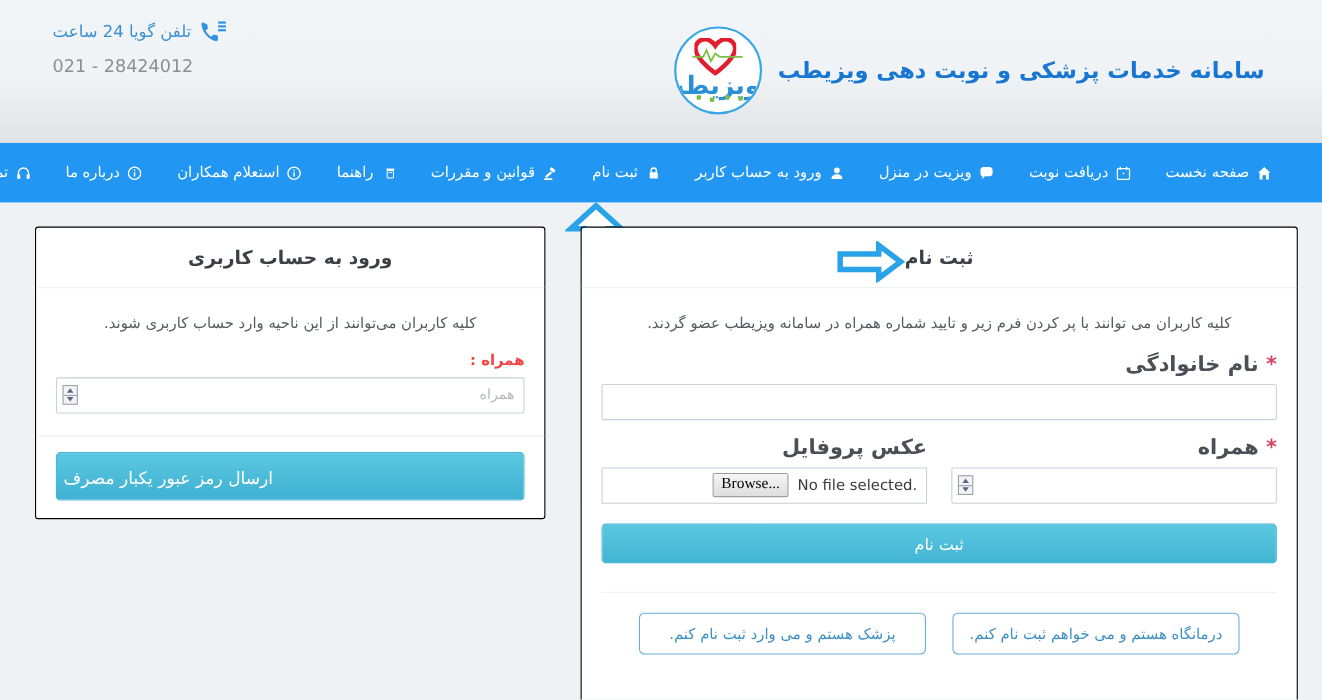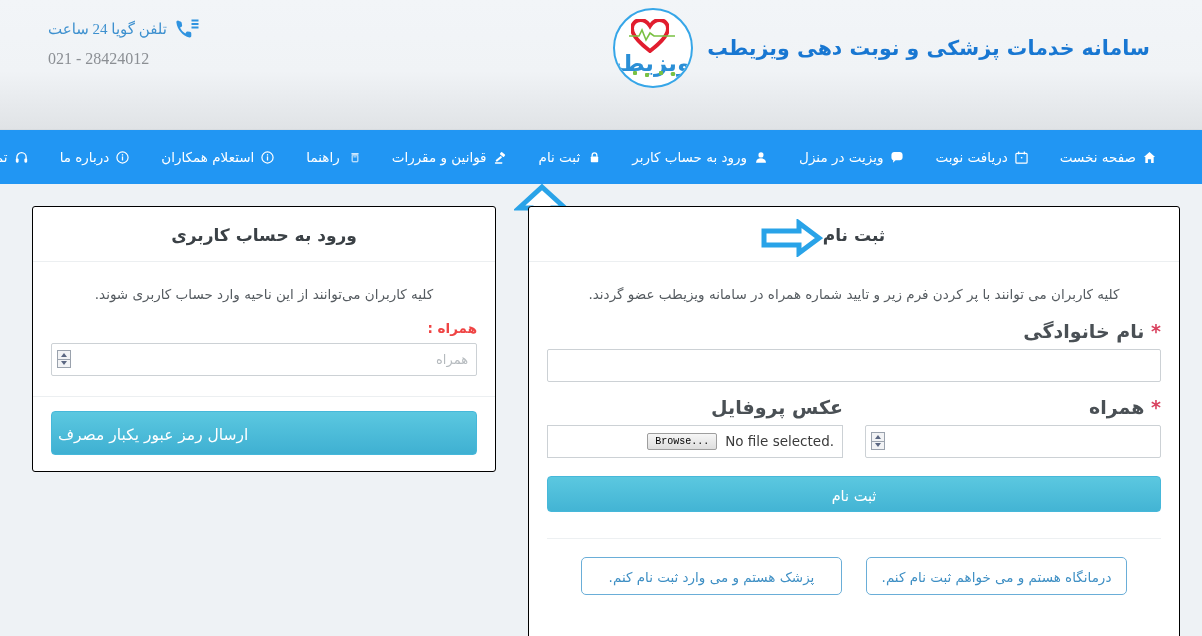--- a/index.html
+++ b/index.html
@@ -23,21 +23,21 @@
     background: linear-gradient(to bottom, #f2f5f8 0%, #f0f3f6 55%, #e0e3e6 100%);
     border-bottom: 1px solid #d8dce0;
   }
   .header-inner {
     position: relative;
     width: 1202px; height: 130px;
   }
   
   .brand {
     position: absolute;
-    top: 8px; right: 52px;
+    top: 24px; right: 52px;
     display: flex; align-items: center; gap: 14px;
   }
   .brand-title {
     font-size: 20.5px;
     font-weight: bold;
     color: #1877d2;
     white-space: nowrap;
     letter-spacing: 0px;
   }
   .logo {
@@ -80,21 +80,20 @@
     background: #7ac143;
     border-radius: 1px;
   }
 
   
   .contact {
     position: absolute;
     top: 18px; left: 48px;
     text-align: left;
     direction: rtl;
-    font-family: Liberation Serif, serif;
   }
   .contact-line1 {
     display: flex; align-items: center; justify-content: flex-start;
     gap: 8px;
     font-size: 15px;
     color: #3d90cf;
     font-weight: normal;
   }
   .contact-num {
     margin-top: 10px;
@@ -257,22 +256,22 @@
   }
   .file-status {
     font-size: 13.5px;
     color: #3a3a3a;
     font-family: "DejaVu Sans", sans-serif;
     order: 2;
     padding-right: 4px;
   }
   .browse-btn {
     order: 1;
-    font-size: 10px;
-    font-family: Liberation Mono, monospace;
+    font-size: 14px;
+    font-family: Liberation Serif, serif;
     color: #000;
     background: linear-gradient(to bottom, #f6f6f6, #dedede);
     border: 1px solid #9e9e9e;
     border-radius: 2px;
     padding: 2px 7px;
     cursor: pointer;
     white-space: nowrap;
   }
 
   .btn-primary {

